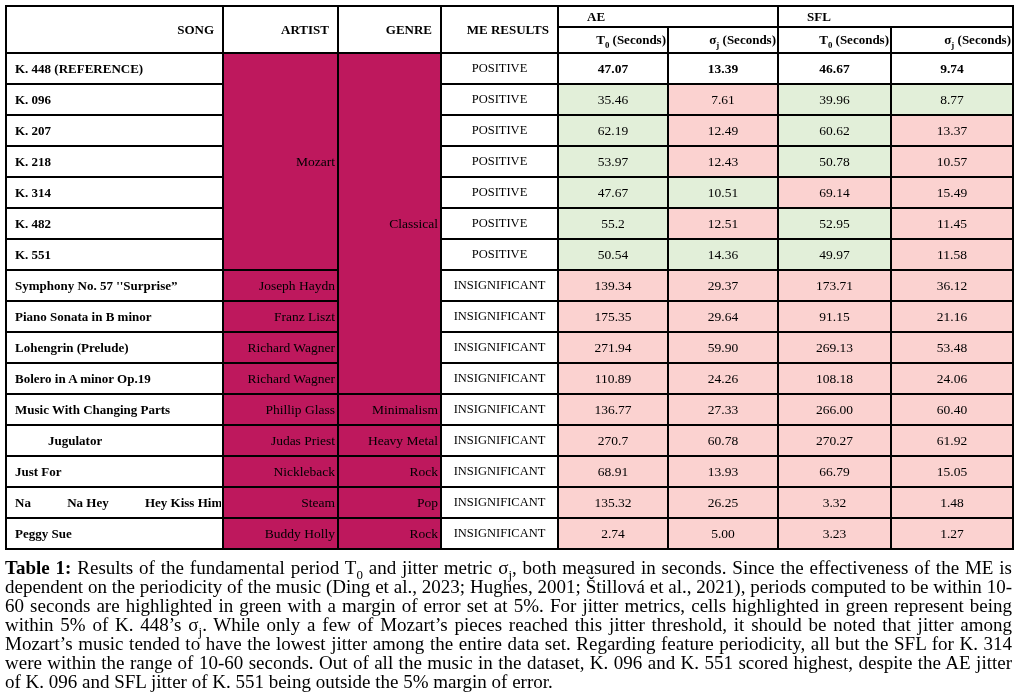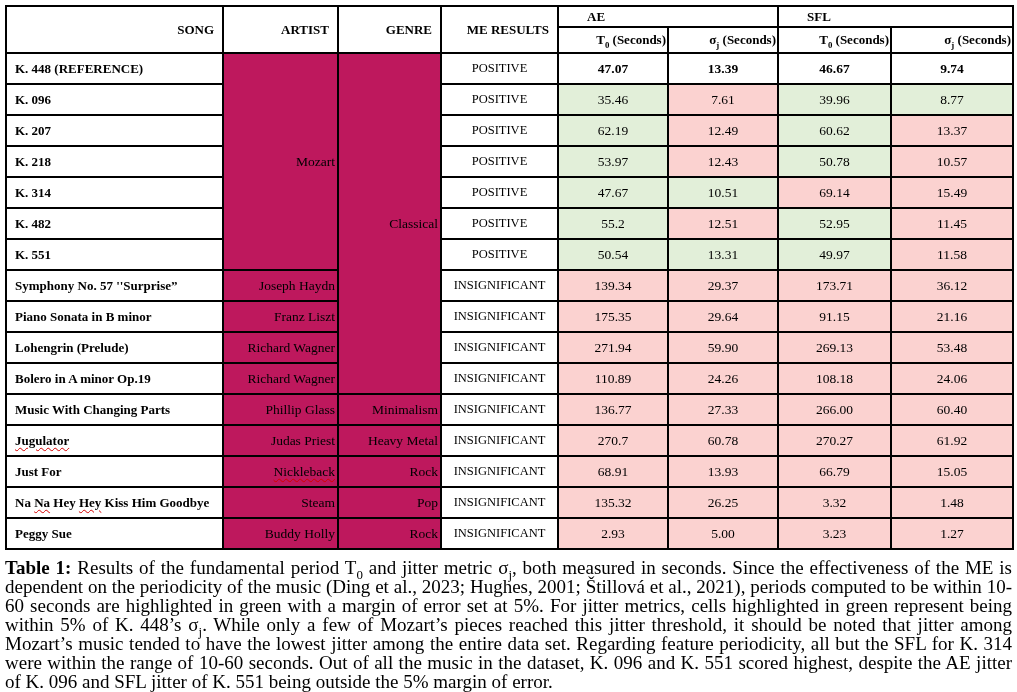--- a/index.html
+++ b/index.html
@@ -36,25 +36,25 @@
   td.song { font-weight: bold; text-align: left; padding: 0 8px; font-size: 13px; border-radius: 7px; }
   td.plain { text-align: right; padding: 0 2px; background: #be185d; }
   td.me { text-align: center; padding: 0 2px; background: #fff; font-size: 12.5px; }
   td.val { text-align: center; }
   td.bold { font-weight: bold; }
   .bg-w { background: #ffffff; margin-top: 20px; }
   .bg-g { background: var(--green, #e2efd9); margin-left: 9px; }
   .bg-r { background: var(--red, #fbd2d0); }
   sub { font-size: 0.68em; line-height: 0; }
   .sq {
-    text-decoration: underline;
     text-decoration-style: wavy;
     text-decoration-color: #d40000;
     text-decoration-thickness: 1px;
     text-underline-offset: 2px;
+    margin-left: 33px;
   }
   .caption {
     width: 1007px;
     margin: 8px 0 0 0;
     font-size: 19px;
     line-height: 19px;
     text-align: justify;
   }
   .caption strong { font-weight: bold; }
 </style>
@@ -138,21 +138,21 @@
           <td class="me">POSITIVE</td>
           <td class="val bg-g">55.2</td>
           <td class="val bg-r">12.51</td>
           <td class="val bg-g">52.95</td>
           <td class="val bg-r">11.45</td>
         </tr>
         <tr>
           <td class="song"><span>K. 551</span></td>
           <td class="me">POSITIVE</td>
           <td class="val bg-g">50.54</td>
-          <td class="val bg-g">13.31</td>
+          <td class="val bg-g">14.36</td>
           <td class="val bg-g">49.97</td>
           <td class="val bg-r">11.58</td>
         </tr>
         <tr>
           <td class="song"><span>Symphony No. 57 ''Surprise”</span></td>
           <td class="plain" rowspan="1"><span>Joseph Haydn</span></td>
           <td class="me">INSIGNIFICANT</td>
           <td class="val bg-r">139.34</td>
           <td class="val bg-r">29.37</td>
           <td class="val bg-r">173.71</td>
@@ -223,21 +223,21 @@
           <td class="val bg-r">135.32</td>
           <td class="val bg-r">26.25</td>
           <td class="val bg-r">3.32</td>
           <td class="val bg-r">1.48</td>
         </tr>
         <tr>
           <td class="song"><span>Peggy Sue</span></td>
           <td class="plain" rowspan="1"><span>Buddy Holly</span></td>
           <td class="plain" rowspan="1">Rock</td>
           <td class="me">INSIGNIFICANT</td>
-          <td class="val bg-r">2.93</td>
+          <td class="val bg-r">2.74</td>
           <td class="val bg-r">5.00</td>
           <td class="val bg-r">3.23</td>
           <td class="val bg-r">1.27</td>
         </tr>
       </tbody>
   </table>
 
   <p class="caption"><strong>Table 1:</strong><span id="caption-body"><span> Results of the fundamental period </span><span>T</span><sub>0</sub><span> and jitter metric </span><span>σ</span><sub>j</sub><span>, both measured in seconds. Since the effectiveness of the ME is dependent on the periodicity of the music (Ding et al., 2023; Hughes, 2001; Štillová et al., 2021), periods computed to be within 10-60 seconds are highlighted in green with a margin of error set at 5%. For jitter metrics, cells highlighted in green represent being within 5% of K. 448’s </span><span>σ</span><sub>j</sub><span>. While only a few of Mozart’s pieces reached this jitter threshold, it should be noted that jitter among Mozart’s music tended to have the lowest jitter among the entire data set. Regarding feature periodicity, all but the SFL for K. 314 were within the range of 10-60 seconds. Out of all the music in the dataset, K. 096 and K. 551 scored highest, despite the AE jitter of K. 096 and SFL jitter of K. 551 being outside the 5% margin of error.</span></span></p>
 
 </div>

